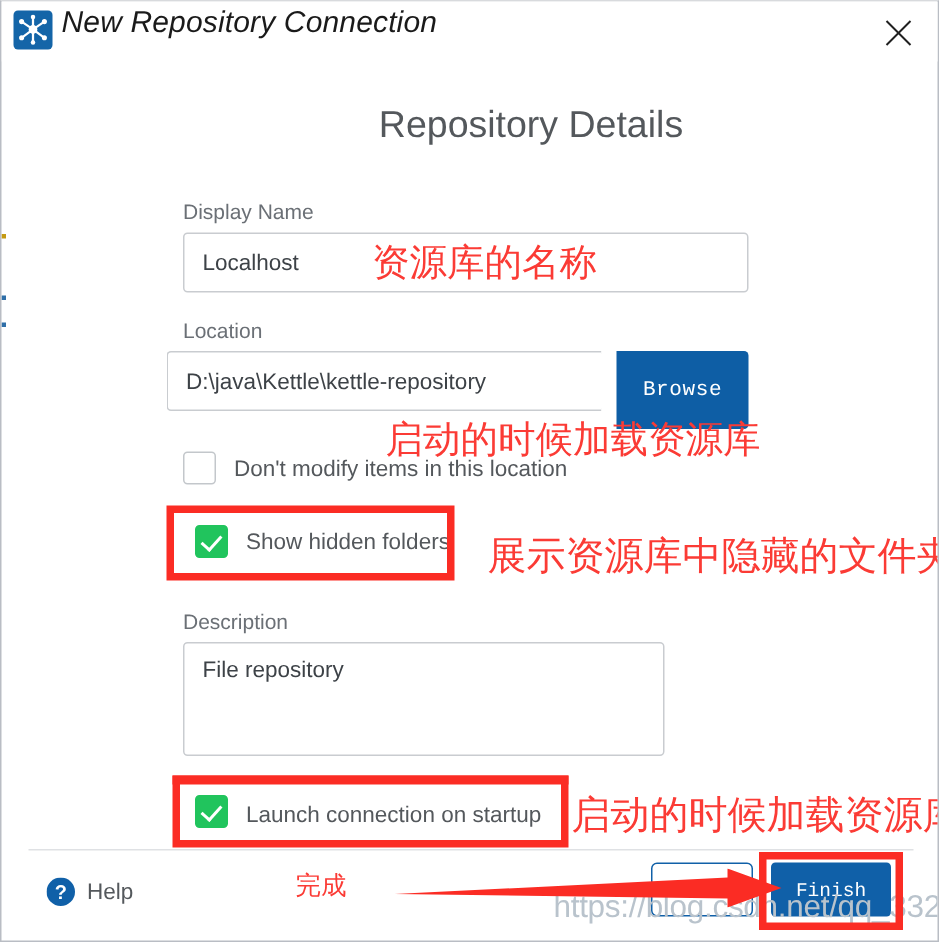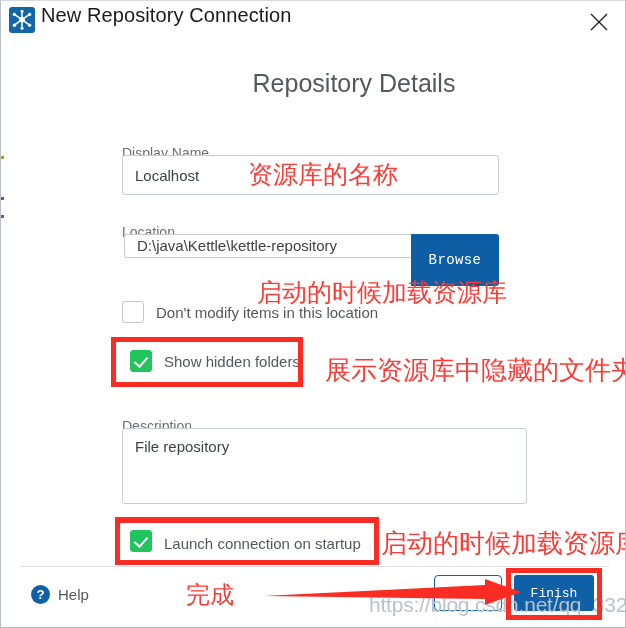--- a/index.html
+++ b/index.html
@@ -27,20 +27,21 @@
     overflow: hidden;
   }
 
   
   #titlebar {
     position: absolute;
     left: 0; top: 0;
     width: 626px;
     height: 40px;
     background: #ffffff;
+    font-style: italic;
   }
   .app-icon {
     position: absolute;
     left: 8px; top: 6px;
     width: 26px; height: 26px;
     background: #1465a8;
     border-radius: 3px;
   }
   .app-icon svg { display:block; }
 
@@ -71,21 +72,20 @@
     color: #54585c;
     font-weight: 400;
     padding-left: 40px;
   }
 
   
   .field-label {
     position: absolute;
     font-size: 14px;
     color: #6b7076;
-    margin-top: 12px;
   }
   .text-input {
     position: absolute;
     box-sizing: border-box;
     border: 1px solid #c9ccd0;
     border-radius: 3px;
     background: #ffffff;
     font-size: 15px;
     color: #3d4247;
     padding: 0 12px;
@@ -97,22 +97,22 @@
   
   #label-display-name { left: 121px; top: 132px; }
   #input-display-name {
     left: 121px; top: 154px;
     width: 377px; height: 40px;
   }
 
   
   #label-location { left: 121px; top: 211px; }
   #input-location {
-    left: 123px; top: 233px;
-    width: 290px; height: 24px;
+    left: 110px; top: 233px;
+    width: 290px; height: 40px;
     border-right: none;
     border-radius: 3px 0 0 3px;
   }
   #browse-btn {
     position: absolute;
     left: 410px; top: 233px;
     width: 88px; height: 52px;
     box-sizing: border-box;
     background: #0e5ea5;
     border: none;
@@ -162,21 +162,21 @@
   #cb-dont-modify { left: 121px; top: 300px; }
   #cb-show-hidden { left: 129px; top: 349px; }
   #cb-launch      { left: 129px; top: 529px; align-items: flex-end; }
 
   
   #label-description { left: 121px; top: 405px; }
   #input-description {
     position: absolute;
     box-sizing: border-box;
     left: 121px; top: 427px;
-    width: 405px; height: 76px;
+    width: 321px; height: 76px;
     border: 1px solid #c9ccd0;
     border-radius: 3px;
     background: #ffffff;
     font-size: 15px;
     color: #3d4247;
     padding: 9px 12px;
     font-family: "Liberation Sans", sans-serif;
     resize: none;
     outline: none;
     line-height: 1.25;
@@ -243,21 +243,21 @@
     position: absolute;
     box-sizing: border-box;
     border: 5px solid #fb2c24;
     pointer-events: none;
   }
 
   #anno-name     { left: 247px; top: 157px; font-size: 25px; text-align: center; }
   #anno-location { left: 256px; top: 275px; font-size: 25px; }
   #anno-hidden   { left: 324px; top: 352px; font-size: 26px; }
   #anno-launch   { left: 380px; top: 525px; font-size: 26px; }
-  #anno-finish   { left: 185px; top: 578px; font-size: 24px; }
+  #anno-finish   { left: 196px; top: 578px; font-size: 17px; }
 
   #box-show-hidden { left: 110px; top: 336px;  width: 192px; height: 50px; }
   #box-launch      { left: 114px; top: 516px;  width: 264px; height: 48px; }
   #box-finish      { left: 505px; top: 567px;  width: 96px;  height: 52px; }
 
   #anno-arrow {
     position: absolute;
     left: 262px; top: 578px;
     width: 260px; height: 26px;
     pointer-events: none;

